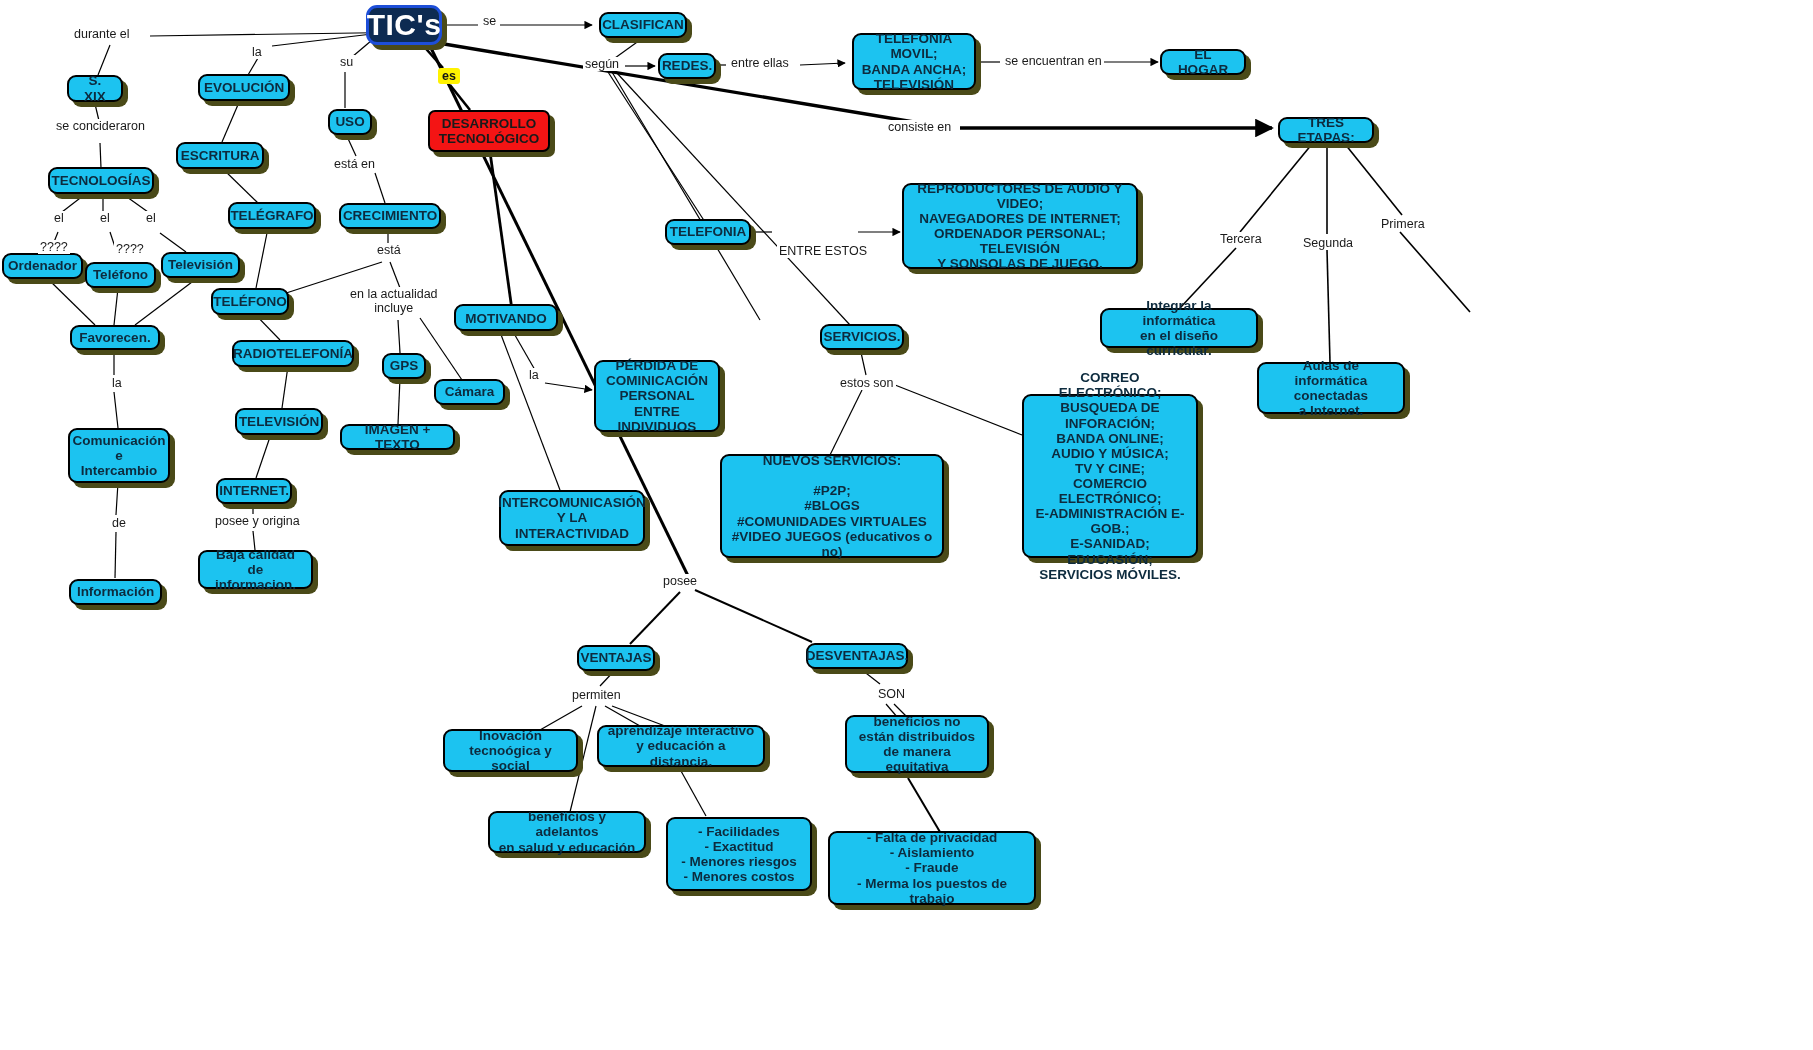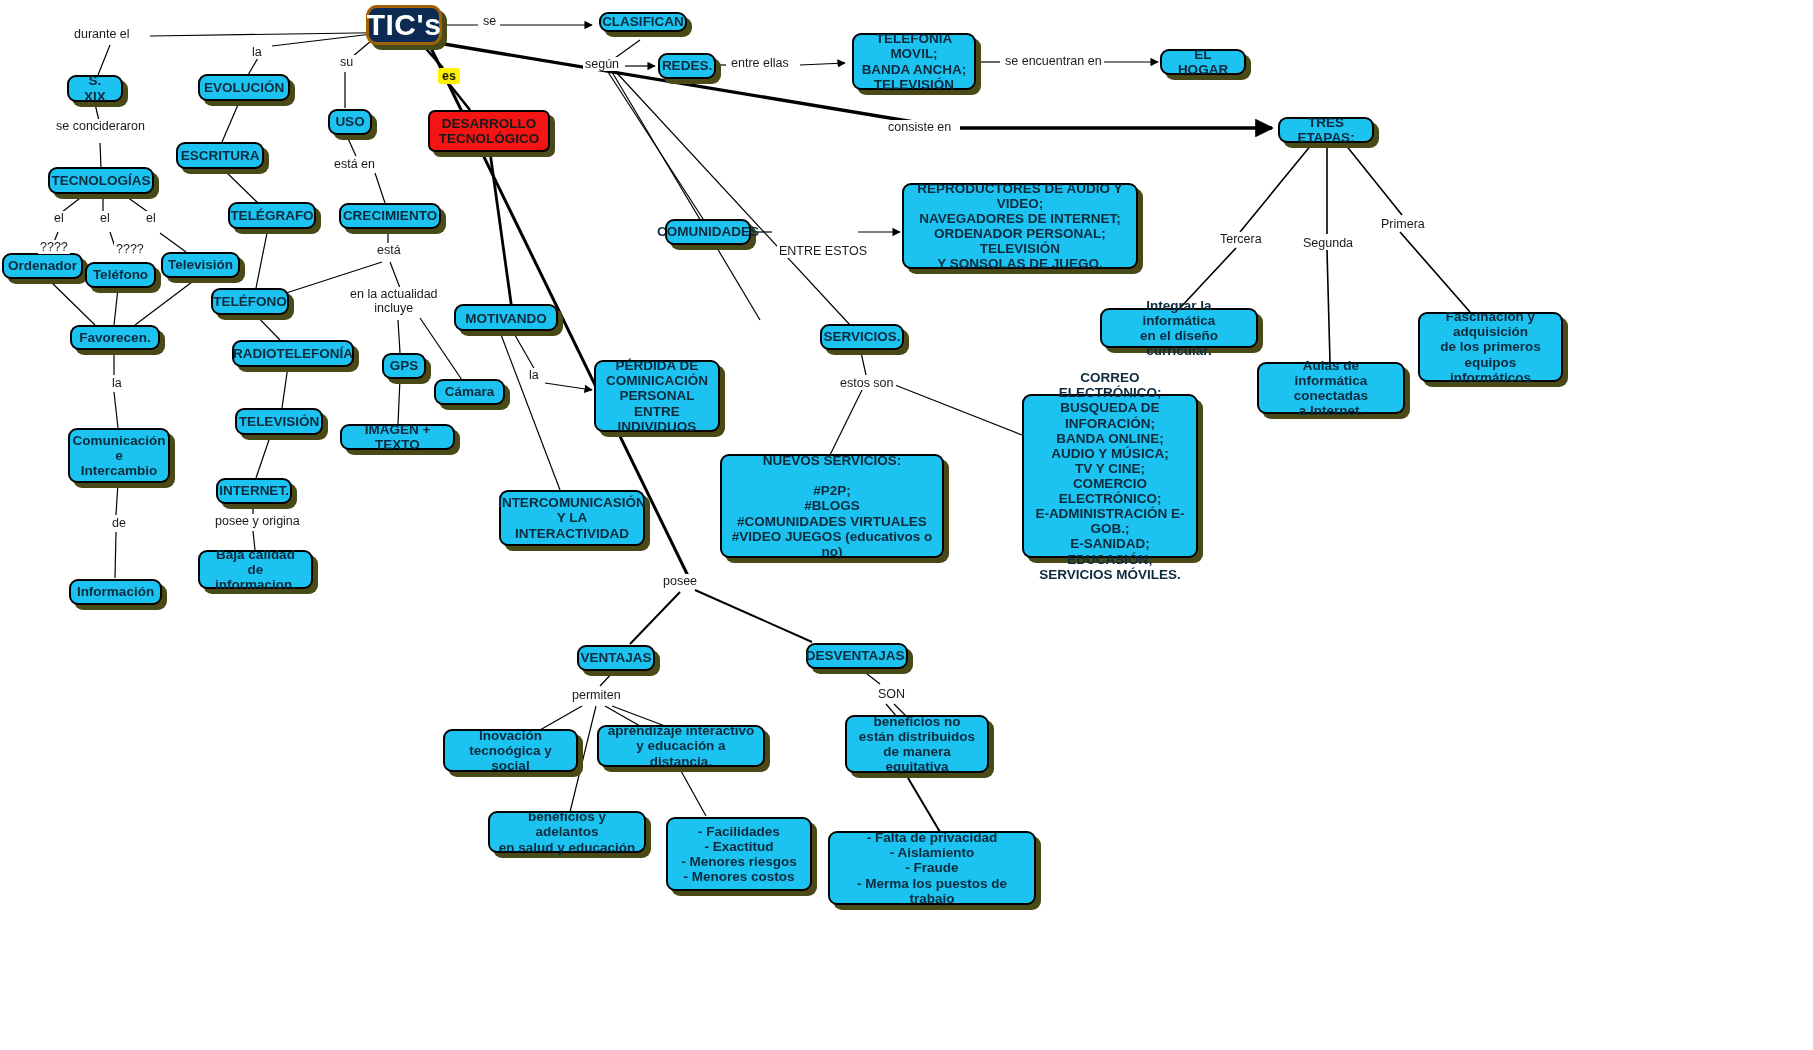--- a/index.html
+++ b/index.html
@@ -35,21 +35,21 @@
     align-items: center;
     justify-content: center;
     text-align: center;
     line-height: 1.12;
     padding: 3px 7px;
     z-index: 5;
   }
   .node.root {
     background: #0d2b52;
     color: #ffffff;
-    border: 3px solid #a16207;
+    border: 3px solid #1d4ed8;
     border-radius: 11px;
     font-size: 30px;
     letter-spacing: 0.5px;
     z-index: 8;
   }
   .node.red {
     background: #f41414;
     color: #1a1a1a;
     border-radius: 7px;
     z-index: 7;
@@ -307,40 +307,40 @@
 PERSONAL
 ENTRE INDIVIDUOS</span>
   </div>
 
   <div class="node med" style="left:499px; top:490px; width:146px; height:56px;">
     <span class="nlines">INTERCOMUNICASIÓN
 Y LA
 INTERACTIVIDAD</span>
   </div>
 
-  <div class="node med" style="left:599px; top:12px; width:88px; height:20px;">
+  <div class="node med" style="left:599px; top:12px; width:88px; height:26px;">
     <span class="nlines">CLASIFICAN</span>
   </div>
 
   <div class="node med" style="left:658px; top:53px; width:58px; height:26px;">
     <span class="nlines">REDES.</span>
   </div>
 
   <div class="node med" style="left:852px; top:33px; width:124px; height:57px;">
     <span class="nlines">TELEFONIA MOVIL;
 BANDA ANCHA;
 TELEVISIÓN</span>
   </div>
 
   <div class="node med" style="left:1160px; top:49px; width:86px; height:26px;">
     <span class="nlines">EL HOGAR</span>
   </div>
 
   <div class="node med" style="left:665px; top:219px; width:86px; height:26px;">
-    <span class="nlines">COMUNIDADES</span>
+    <span class="nlines">TELEFONIA</span>
   </div>
 
   <div class="node med" style="left:902px; top:183px; width:236px; height:86px;">
     <span class="nlines">REPRODUCTORES DE AUDIO Y VIDEO;
 NAVEGADORES DE INTERNET;
 ORDENADOR PERSONAL;
 TELEVISIÓN
 Y SONSOLAS DE JUEGO.</span>
   </div>
 
@@ -378,26 +378,20 @@
     <span class="nlines">Integrar la informática
 en el diseño curricular.</span>
   </div>
 
   <div class="node med" style="left:1257px; top:362px; width:148px; height:52px;">
     <span class="nlines">Aulas de informática
 conectadas
 a Internet.</span>
   </div>
 
-  <div class="node med" style="left:1418px; top:312px; width:145px; height:70px;">
-    <span class="nlines">Fascinación y
-adquisición
-de los primeros
-equipos informáticos</span>
-  </div>
 
   <div class="node med" style="left:577px; top:645px; width:78px; height:26px;">
     <span class="nlines">VENTAJAS</span>
   </div>
 
   <div class="node med" style="left:806px; top:643px; width:102px; height:26px;">
     <span class="nlines">DESVENTAJAS.</span>
   </div>
 
   <div class="node med" style="left:443px; top:729px; width:135px; height:43px;">

